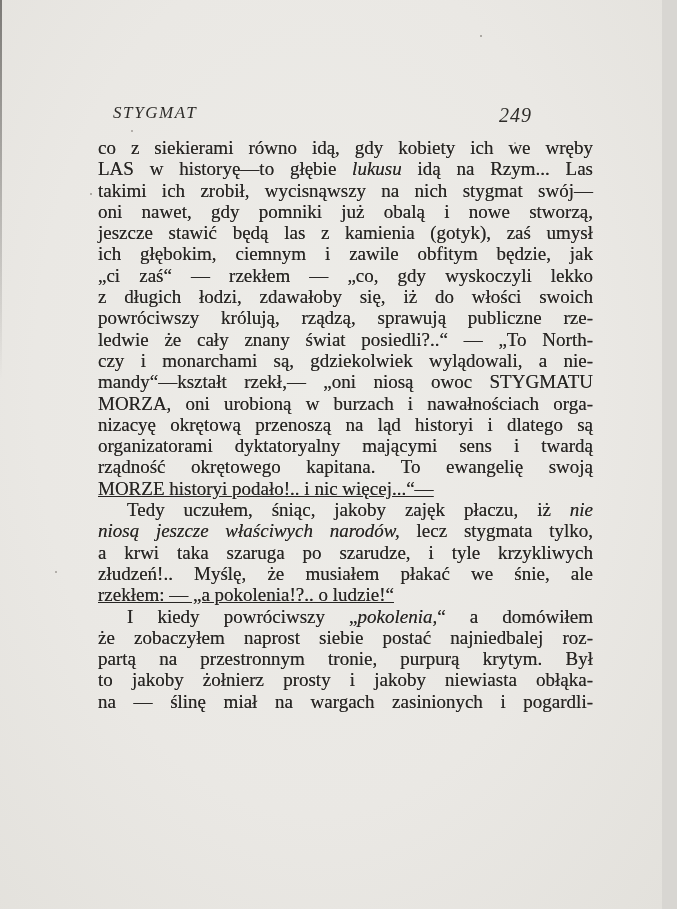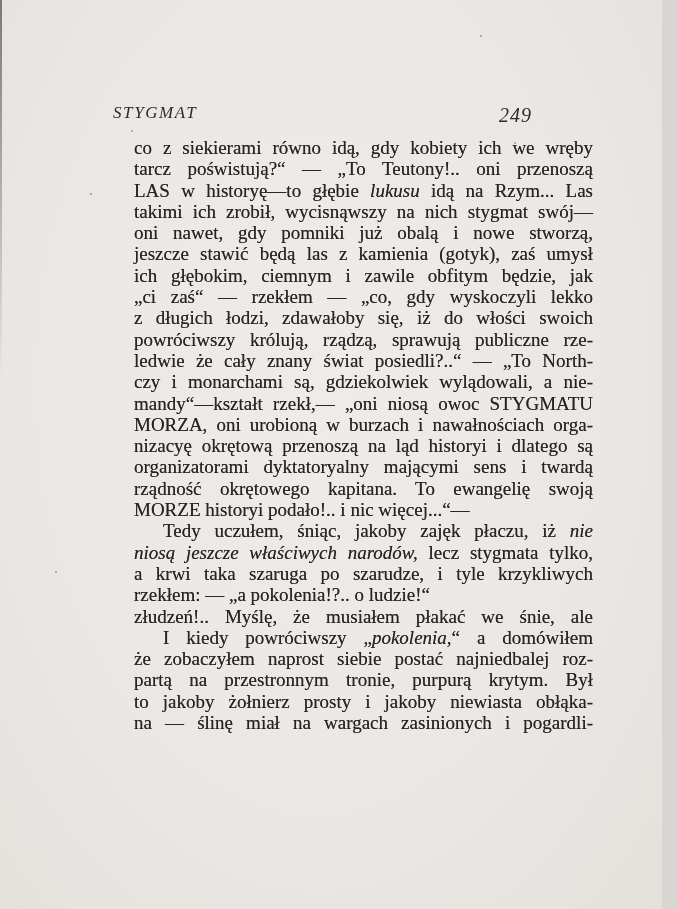--- a/index.html
+++ b/index.html
@@ -42,65 +42,63 @@
     position: absolute;
     left: 98px; top: 137px;
     width: 495px;
     font-size: 19px;
     line-height: 21.3px;
     text-shadow: 0 0 0.4px rgba(42,40,36,0.7);
   }
   .line {
     text-align: justify;
     text-align-last: justify;
-    margin-left: 36px;
   }
-  .line.left-last { text-align-last: left; }
+  .line.left-last { text-align-last: left; text-decoration: underline; }
   .line.indent { text-indent: 29px; }
   .italic { font-style: italic; }
   .speck {
     position: absolute;
     border-radius: 50%;
     background: rgba(70, 65, 58, 0.45);
   }
 </style>
 </head>
 <body>
 
 <div class="page">
   <div class="edge-shade"></div>
 
   <div class="running-title">STYGMAT</div>
 
   <div class="folio">249</div>
 
   <div class="text-block">
       <div class="line"><span>co z siekierami równo idą, gdy kobiety ich we wręby</span></div>
-      <div class="line"><span>tarcz poświstują?“ — „To Teutony!.. oni przenoszą</span></div>
       <div class="line"><span>LAS w historyę—to głębie </span><span class="italic">lukusu</span><span> idą na Rzym... Las</span></div>
       <div class="line"><span>takimi ich zrobił, wycisnąwszy na nich stygmat swój—</span></div>
       <div class="line"><span>oni nawet, gdy pomniki już obalą i nowe stworzą,</span></div>
       <div class="line"><span>jeszcze stawić będą las z kamienia (gotyk), zaś umysł</span></div>
       <div class="line"><span>ich głębokim, ciemnym i zawile obfitym będzie, jak</span></div>
       <div class="line"><span>„ci zaś“ — rzekłem — „co, gdy wyskoczyli lekko</span></div>
       <div class="line"><span>z długich łodzi, zdawałoby się, iż do włości swoich</span></div>
       <div class="line"><span>powróciwszy królują, rządzą, sprawują publiczne rze-</span></div>
       <div class="line"><span>ledwie że cały znany świat posiedli?..“ — „To North-</span></div>
       <div class="line"><span>czy i monarchami są, gdziekolwiek wylądowali, a nie-</span></div>
       <div class="line"><span>mandy“—kształt rzekł,— „oni niosą owoc STYGMATU</span></div>
       <div class="line"><span>MORZA, oni urobioną w burzach i nawałnościach orga-</span></div>
       <div class="line"><span>nizacyę okrętową przenoszą na ląd historyi i dlatego są</span></div>
       <div class="line"><span>organizatorami dyktatoryalny mającymi sens i twardą</span></div>
       <div class="line"><span>rządność okrętowego kapitana. To ewangelię swoją</span></div>
       <div class="line left-last"><span>MORZE historyi podało!.. i nic więcej...“—</span></div>
       <div class="line indent"><span>Tedy uczułem, śniąc, jakoby zajęk płaczu, iż </span><span class="italic">nie</span></div>
       <div class="line"><span class="italic">niosą jeszcze właściwych narodów,</span><span> lecz stygmata tylko,</span></div>
       <div class="line"><span>a krwi taka szaruga po szarudze, i tyle krzykliwych</span></div>
+      <div class="line"><span>złudzeń!.. Myślę, że musiałem płakać we śnie, ale</span></div>
       <div class="line left-last"><span>rzekłem: — „a pokolenia!?.. o ludzie!“</span></div>
-      <div class="line"><span>złudzeń!.. Myślę, że musiałem płakać we śnie, ale</span></div>
       <div class="line indent"><span>I kiedy powróciwszy „</span><span class="italic">pokolenia,</span><span>“ a domówiłem</span></div>
       <div class="line"><span>że zobaczyłem naprost siebie postać najniedbalej roz-</span></div>
       <div class="line"><span>partą na przestronnym tronie, purpurą krytym. Był</span></div>
       <div class="line"><span>to jakoby żołnierz prosty i jakoby niewiasta obłąka-</span></div>
       <div class="line"><span>na — ślinę miał na wargach zasinionych i pogardli-</span></div>
     </div>
 
   <div class="speck" style="left:131px; top:130px; width:2px; height:2px;"></div>
   <div class="speck" style="left:514px; top:142px; width:2px; height:2px;"></div>
   <div class="speck" style="left:90px;  top:193px; width:1.5px; height:1.5px;"></div>

